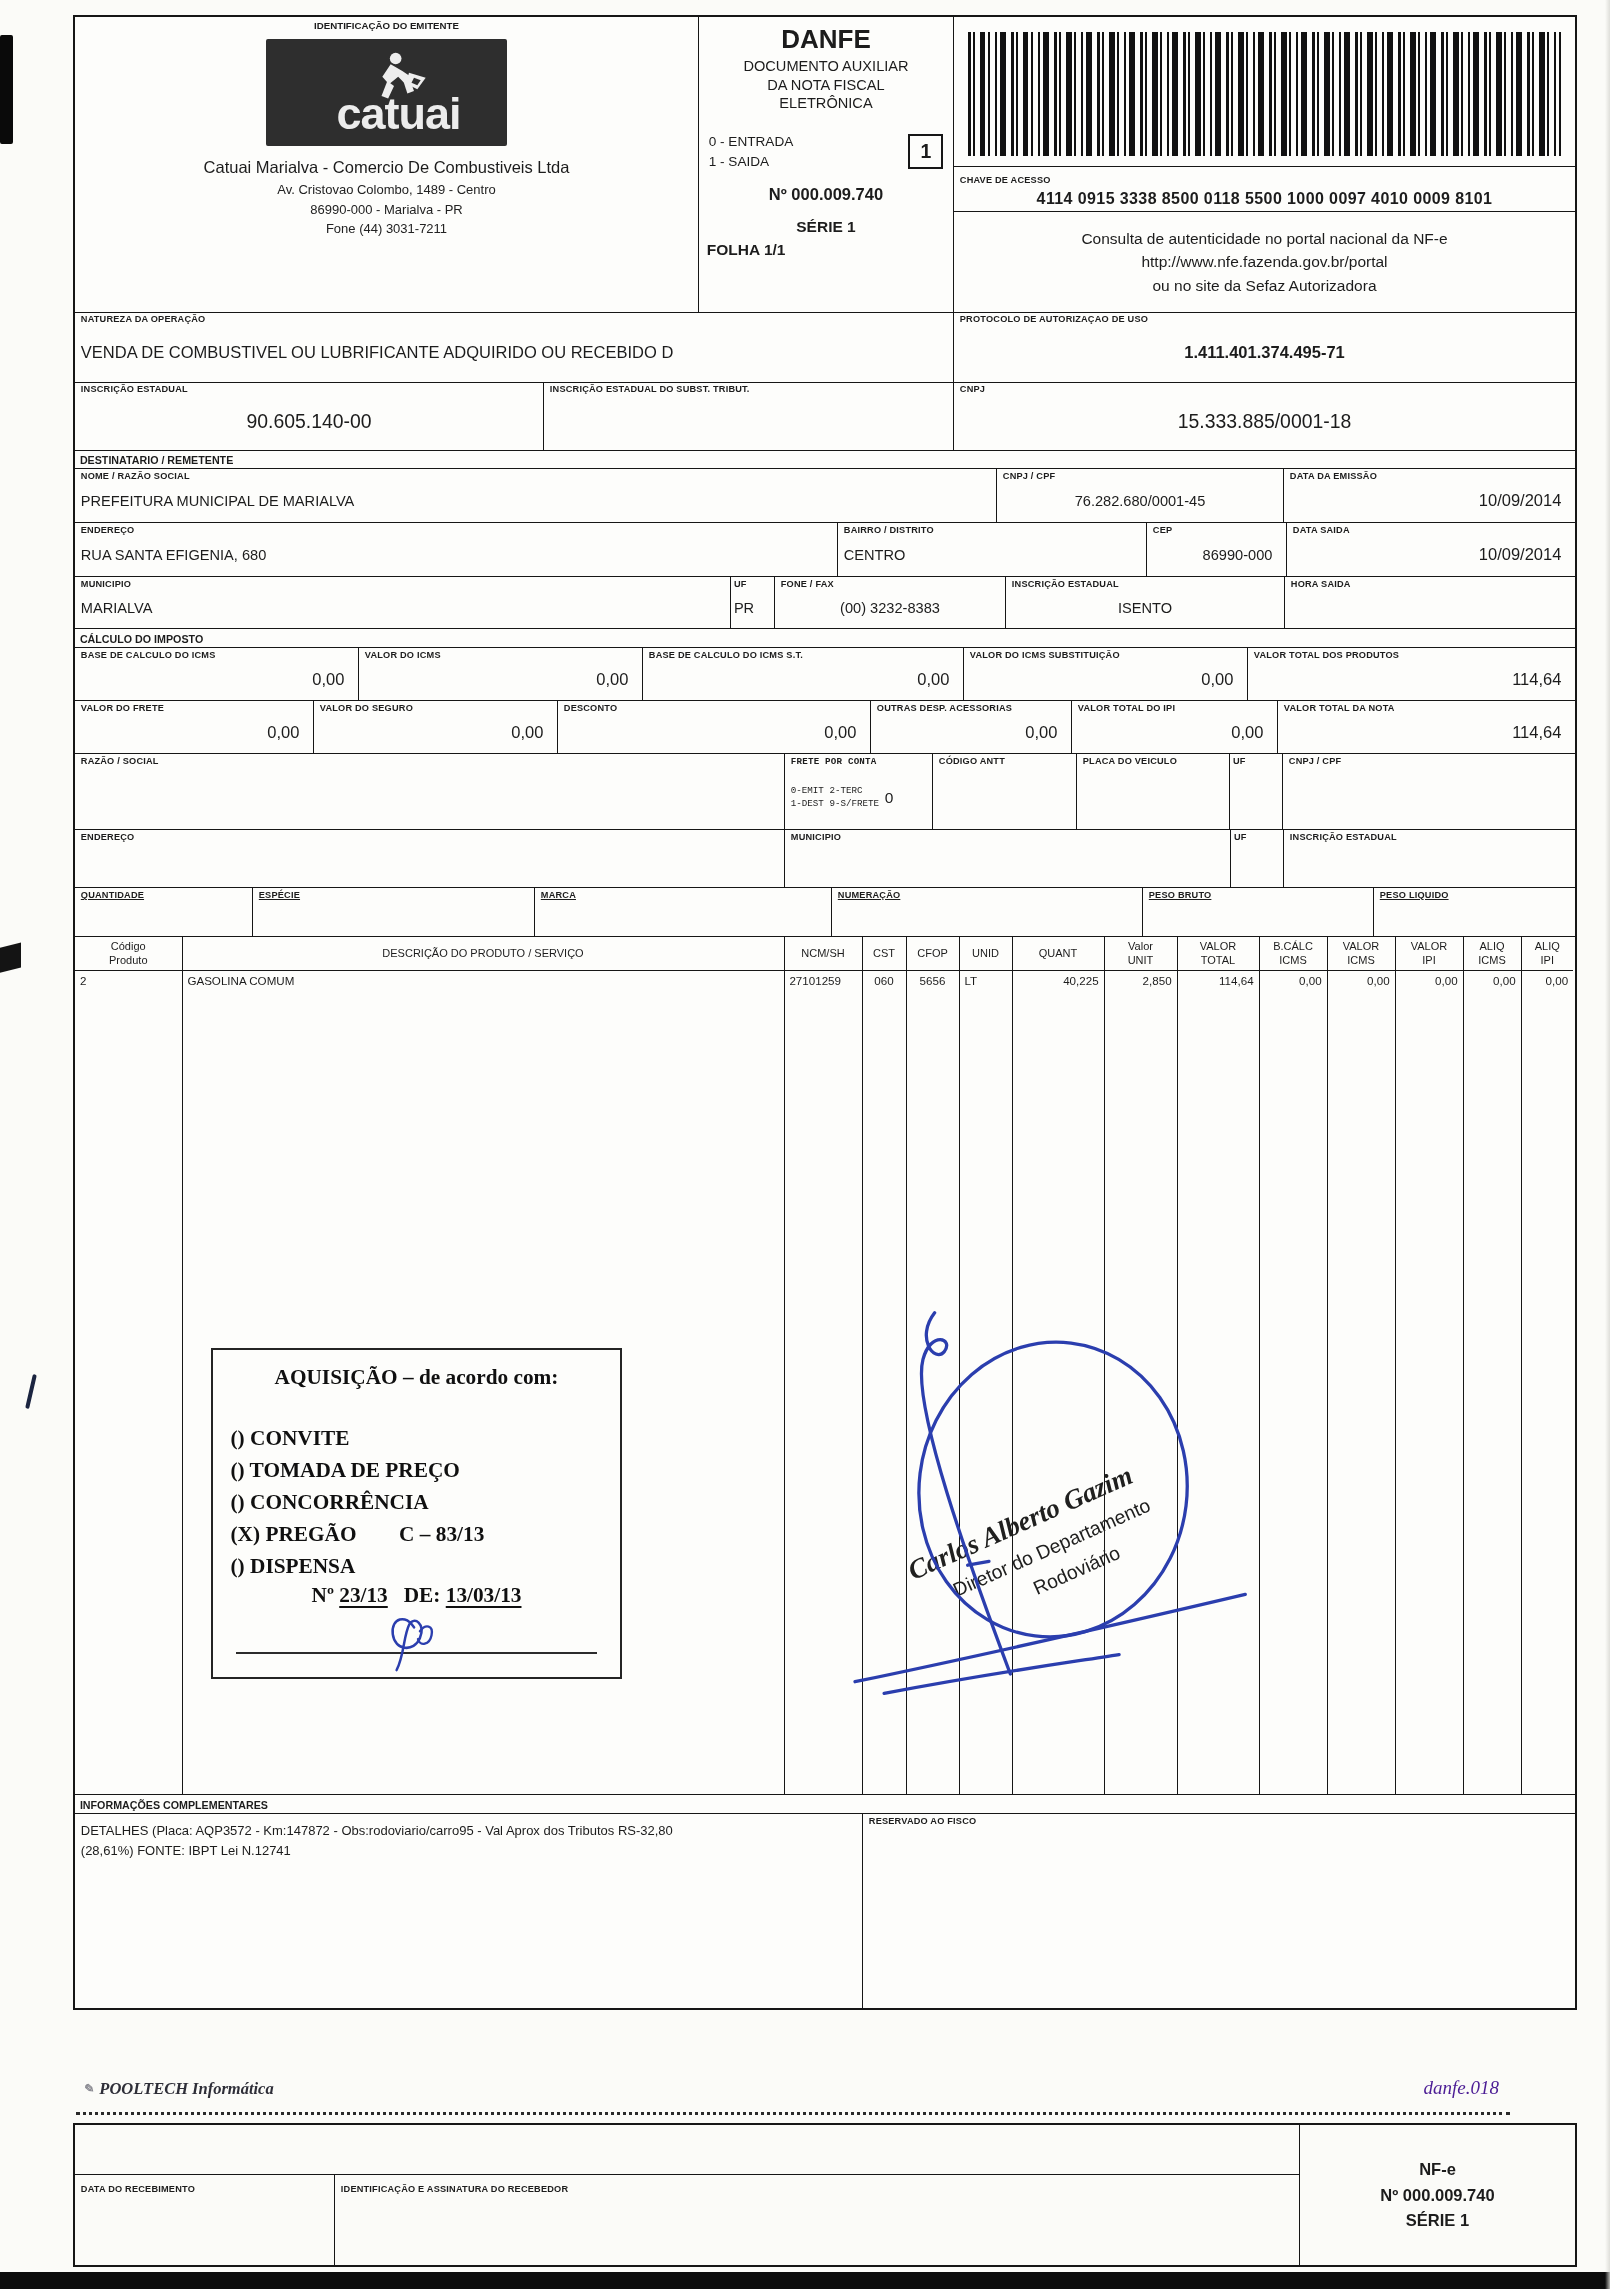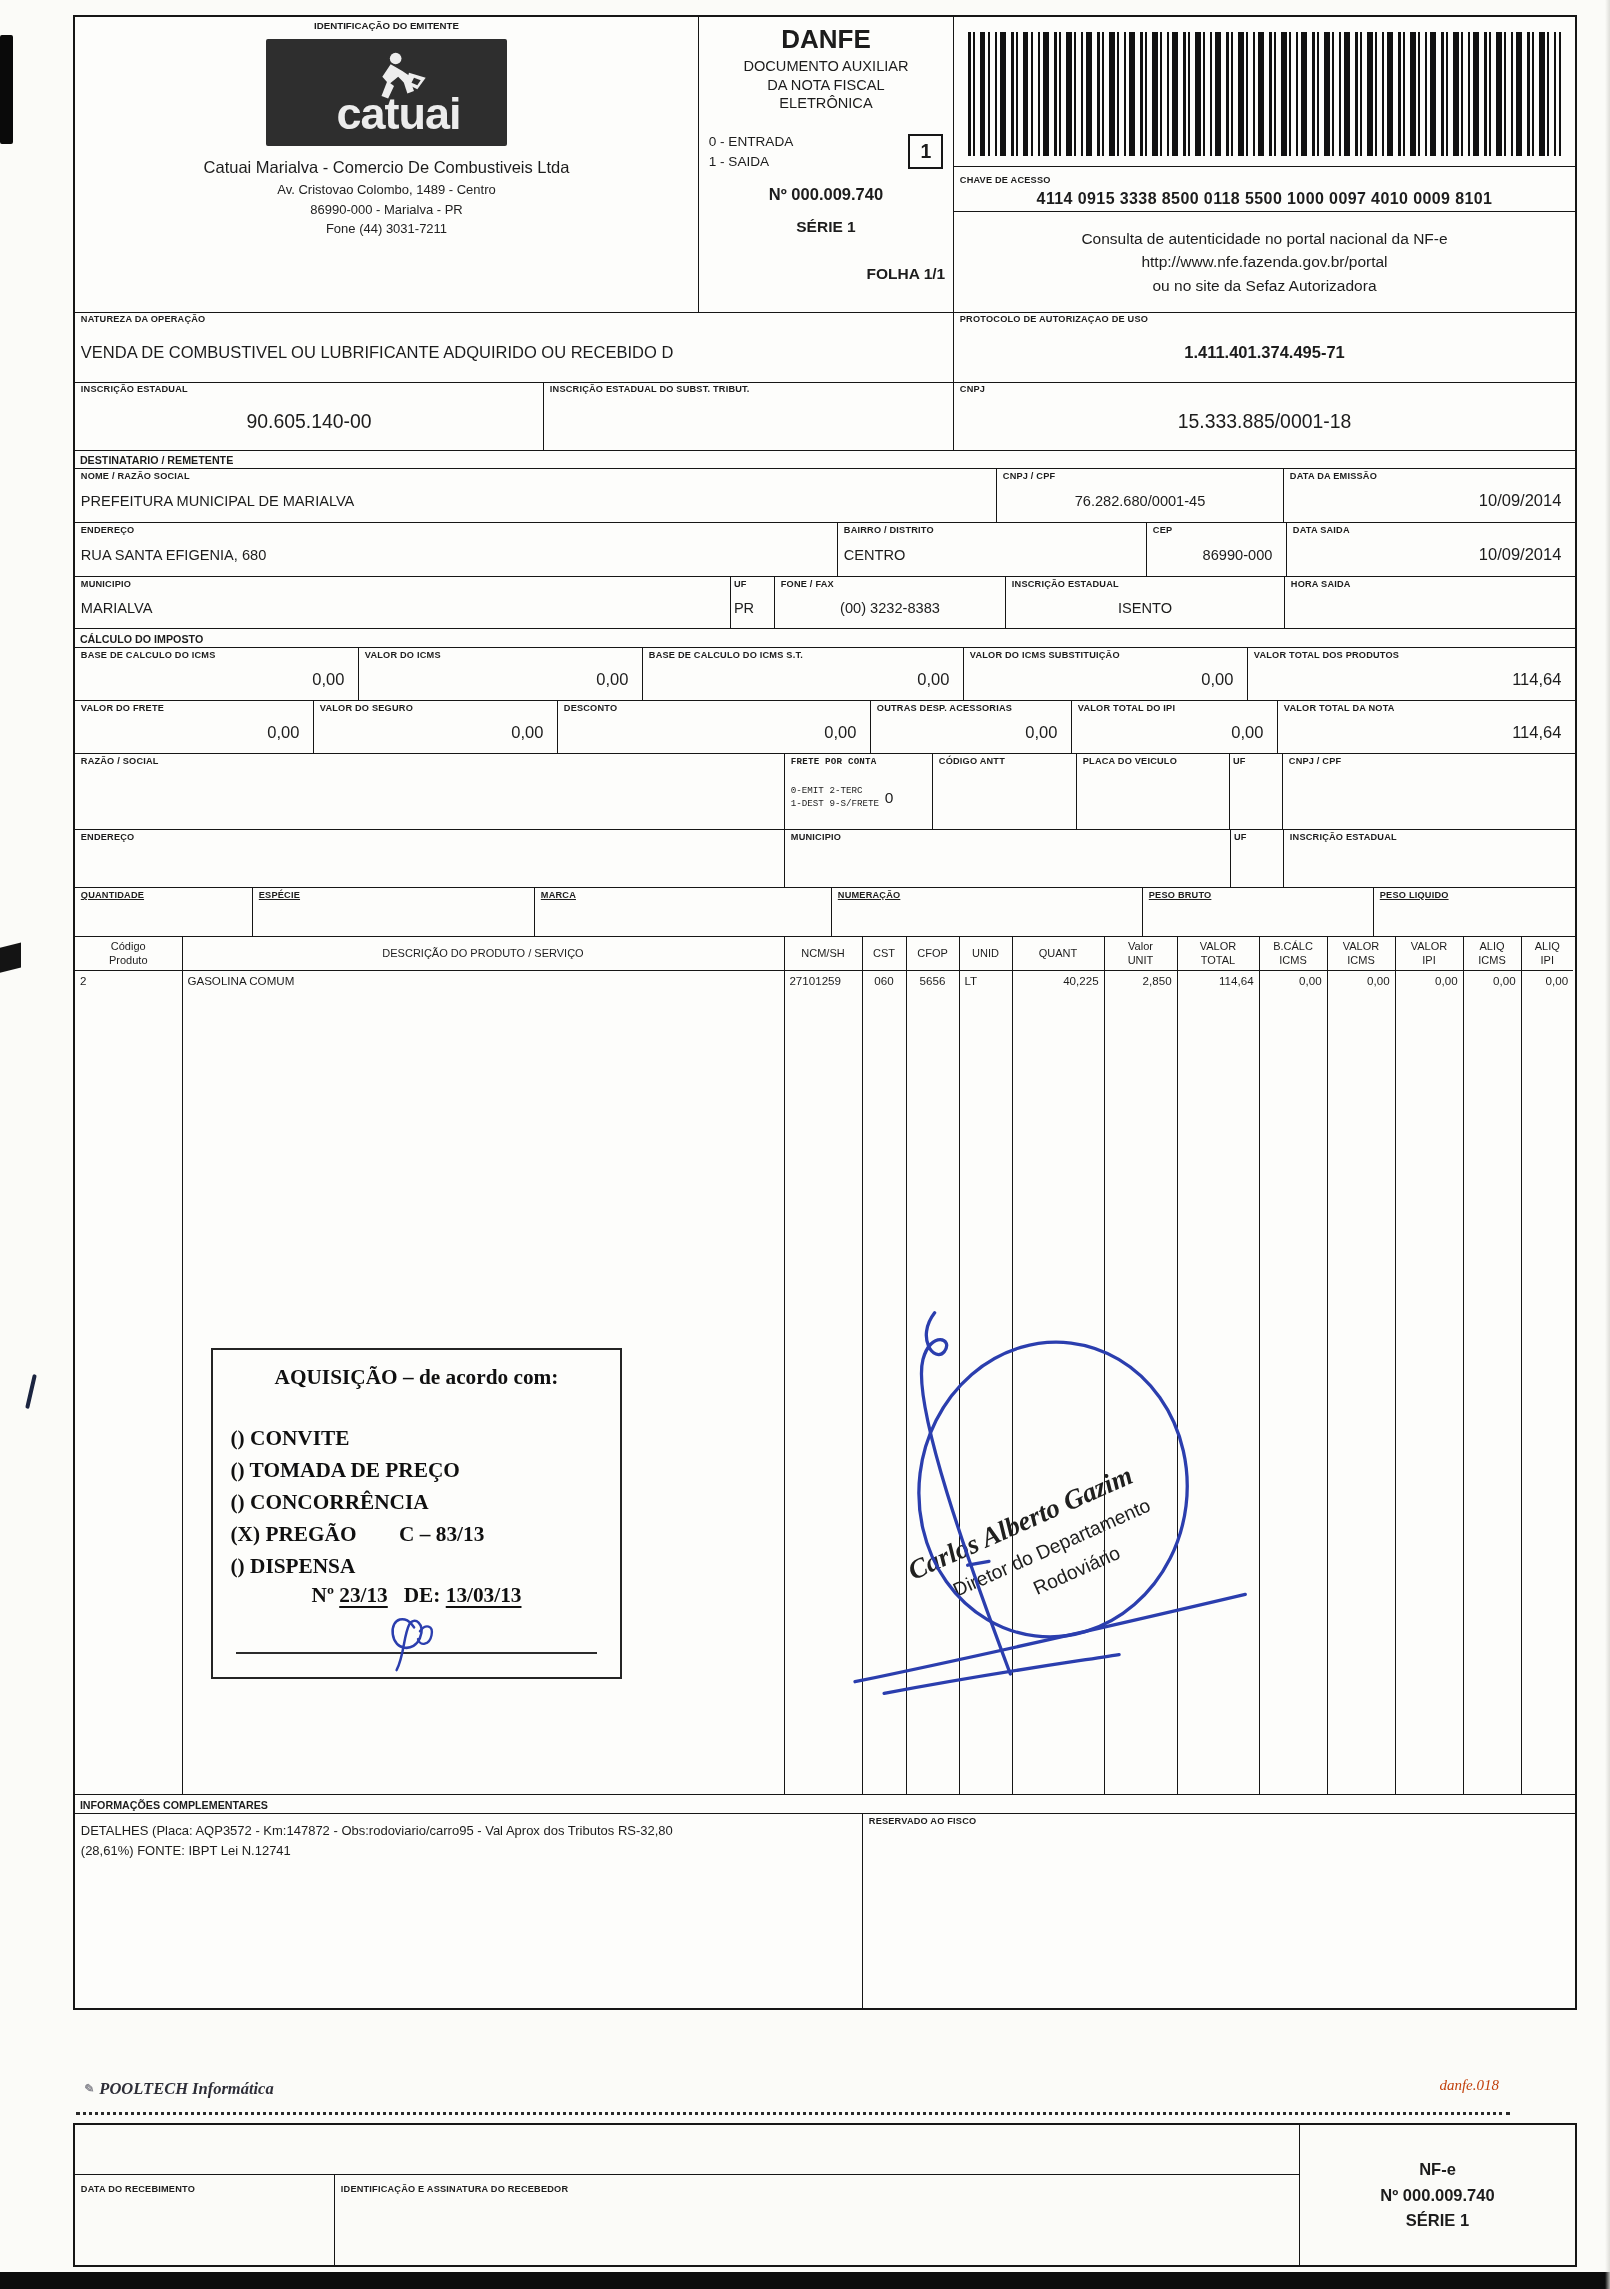--- a/index.html
+++ b/index.html
@@ -36,21 +36,21 @@
   .emit-name { font-size:16.5px; margin-top:11.6px; }
   .emit-addr { font-size:13px; margin-top:4.9px; color:#222; }
   .danfe-cell { width:255px; padding:7.8px 7.8px; }
   .danfe-title { font-size:26px; font-weight:bold; text-align:center; }
   .danfe-sub { font-size:14.6px; text-align:center; white-space:pre-line; line-height:1.25; margin-top:1.9px; }
   .danfe-es { display:flex; align-items:center; justify-content:space-between; margin-top:20px; padding:0 1.9px; }
   .es-lines { font-size:13.6px; line-height:1.45; }
   .tipo-box { width:35px; height:35px; border:2.9px solid #161616; font-size:19.4px; font-weight:bold; display:flex; align-items:center; justify-content:center; }
   .danfe-num { font-size:16.5px; font-weight:bold; text-align:center; margin-top:13.6px; }
   .danfe-serie { font-size:15.5px; font-weight:bold; text-align:center; margin-top:13.6px; }
-  .danfe-folha { font-size:15.5px; font-weight:bold; text-align:right; margin-top:29px; }
+  .danfe-folha { font-size:15.5px; font-weight:bold; text-align:left; margin-top:5px; }
   .acesso-cell { padding:0; }
   .barcode { height:124px; margin:15.5px 13.6px 9.7px; background:repeating-linear-gradient(90deg,
       #111 0 2.9px, transparent 2.9px 4.9px, #111 4.9px 6.8px, transparent 6.8px 11.6px,
       #111 11.6px 17.5px, transparent 17.5px 20.4px, #111 20.4px 22px, transparent 22px 27px,
       #111 27px 29px, transparent 29px 32px, #111 32px 38px, transparent 38px 43px); }
   .chave-box { border-top:1.9px solid #161616; border-bottom:1.9px solid #161616; padding:1.9px 5.8px 3.9px; }
   .chave-val { font-size:16px; font-weight:bold; text-align:center; letter-spacing:0.4px; margin-top:2.9px; white-space:nowrap; }
   .consulta { flex:1; display:flex; align-items:center; justify-content:center; text-align:center; font-size:15.5px; line-height:1.5; white-space:pre-line; padding:5.8px; }
 
   .natureza-band { height:70px; }
@@ -87,21 +87,21 @@
   .carimbo-num { font-weight:bold; font-size:21.3px; text-align:center; white-space:pre; }
   .carimbo-num u { text-underline-offset:3.9px; }
   .sig-line { border-bottom:2.9px solid #2c2c2c; margin:25px 5.8px 9.7px; height:21.3px; position:relative; }
   .sig-initials { position:absolute; left:50%; top:-25px; transform:translateX(-50%); }
 
   .assinatura-svg { position:absolute; left:747px; top:1257px; }
 
   
   .software { position:absolute; left:83px; top:2079px; font-family:"Liberation Serif", serif; font-style:italic; font-weight:bold; font-size:16.5px; color:#2e2e38; display:flex; align-items:center; gap:5.8px; }
   .soft-icon { color:#8a8a92; font-size:12.6px; transform:rotate(-12deg); }
-  .ref { position:absolute; right:112px; top:2077px; font-family:"Liberation Serif", serif; font-style:italic; font-size:15px; color:#c2410c; }
+  .ref { position:absolute; right:112px; top:2077px; font-family:"Liberation Serif", serif; font-style:italic; font-size:19px; color:#4c1d95; }
   .perforation { position:absolute; left:76px; top:2112px; width:1434px; border-top:3.4px dotted #2a2a2a; }
 
   .stub { position:absolute; left:73px; top:2123px; width:1504px; height:144px; border:2.9px solid #161616; display:flex; }
   .stub-left { flex:1; display:flex; flex-direction:column; }
   .stub-strip { height:50px; border-bottom:1.9px solid #161616; }
   .stub-row { flex:1; display:flex; }
   .stub-cell { border-right:1.9px solid #161616; padding:2.9px 5.8px; }
   .stub-data { width:260px; }
   .stub-sig { flex:1; border-right:none; }
   .nfe-box { width:276px; border-left:1.9px solid #161616; display:flex; flex-direction:column; align-items:center; justify-content:center; gap:6.8px; font-weight:bold; font-size:16.5px; }

